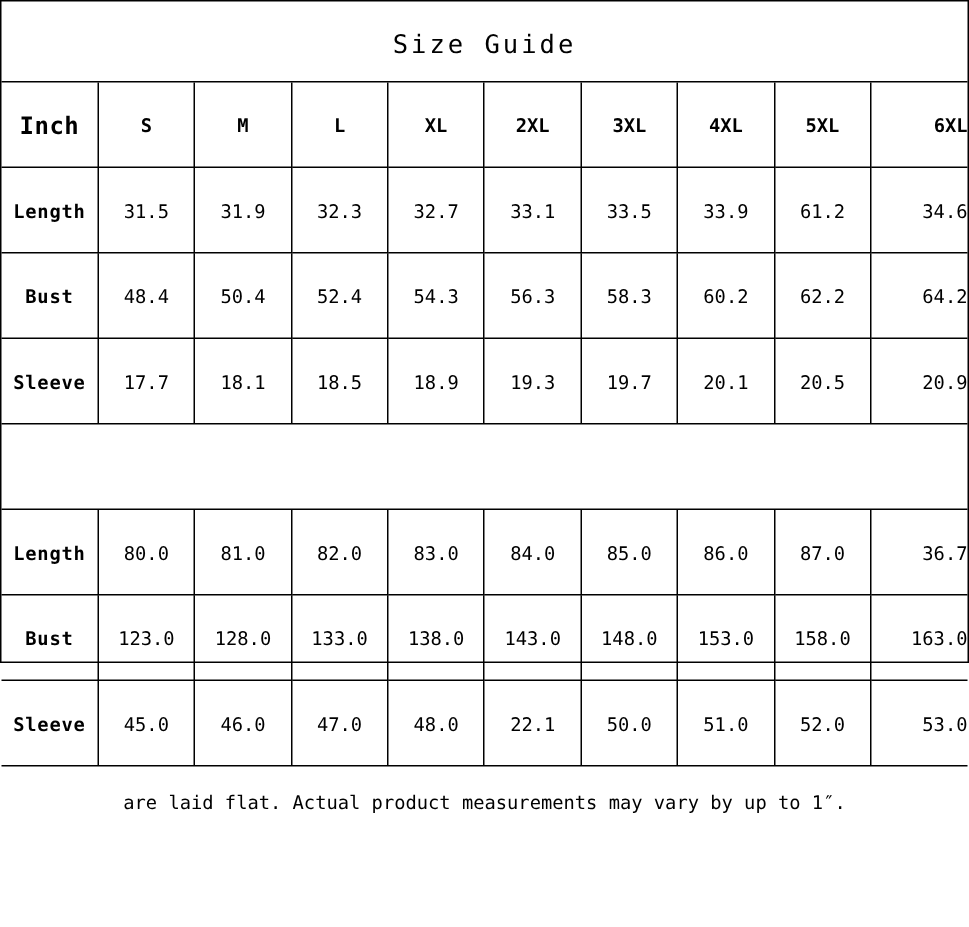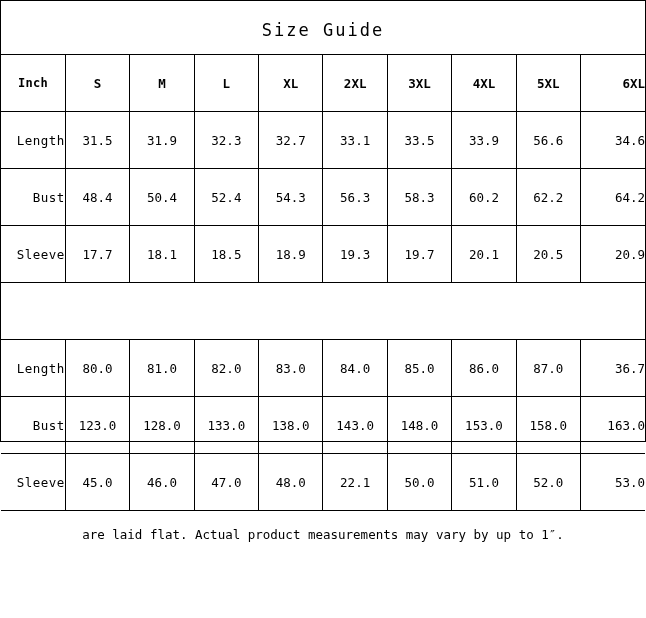--- a/index.html
+++ b/index.html
@@ -55,31 +55,30 @@
     border-right: none;
     text-align: right;
   }
   .tbl-wrap table tr:first-child td {
     border-top: none;
   }
   .tbl-wrap table tr:last-child td {
     border-bottom: none;
   }
   .rowhead {
-    font-weight: normal;
+    font-weight: bold;
     letter-spacing: 0.5px;
-    text-align: right;
   }
   .colhead {
     font-weight: bold;
   }
   .unit {
     font-weight: bold;
     letter-spacing: 0.3px;
-    font-size: 12px;
+    font-size: 16px;
   }
   .gap {
     height: 56px;
   }
   .footnote {
     text-align: center;
     font-size: 12.5px;
     line-height: 1.6;
     padding-top: 14px;
     color: #000000;
@@ -110,21 +109,21 @@
       </tr>
       <tr>
         <td class="rowhead">Length</td>
         <td>31.5</td>
         <td>31.9</td>
         <td>32.3</td>
         <td>32.7</td>
         <td>33.1</td>
         <td>33.5</td>
         <td>33.9</td>
-        <td>56.6</td>
+        <td>61.2</td>
         <td>34.6</td>
       </tr>
       <tr>
         <td class="rowhead">Bust</td>
         <td>48.4</td>
         <td>50.4</td>
         <td>52.4</td>
         <td>54.3</td>
         <td>56.3</td>
         <td>58.3</td>

